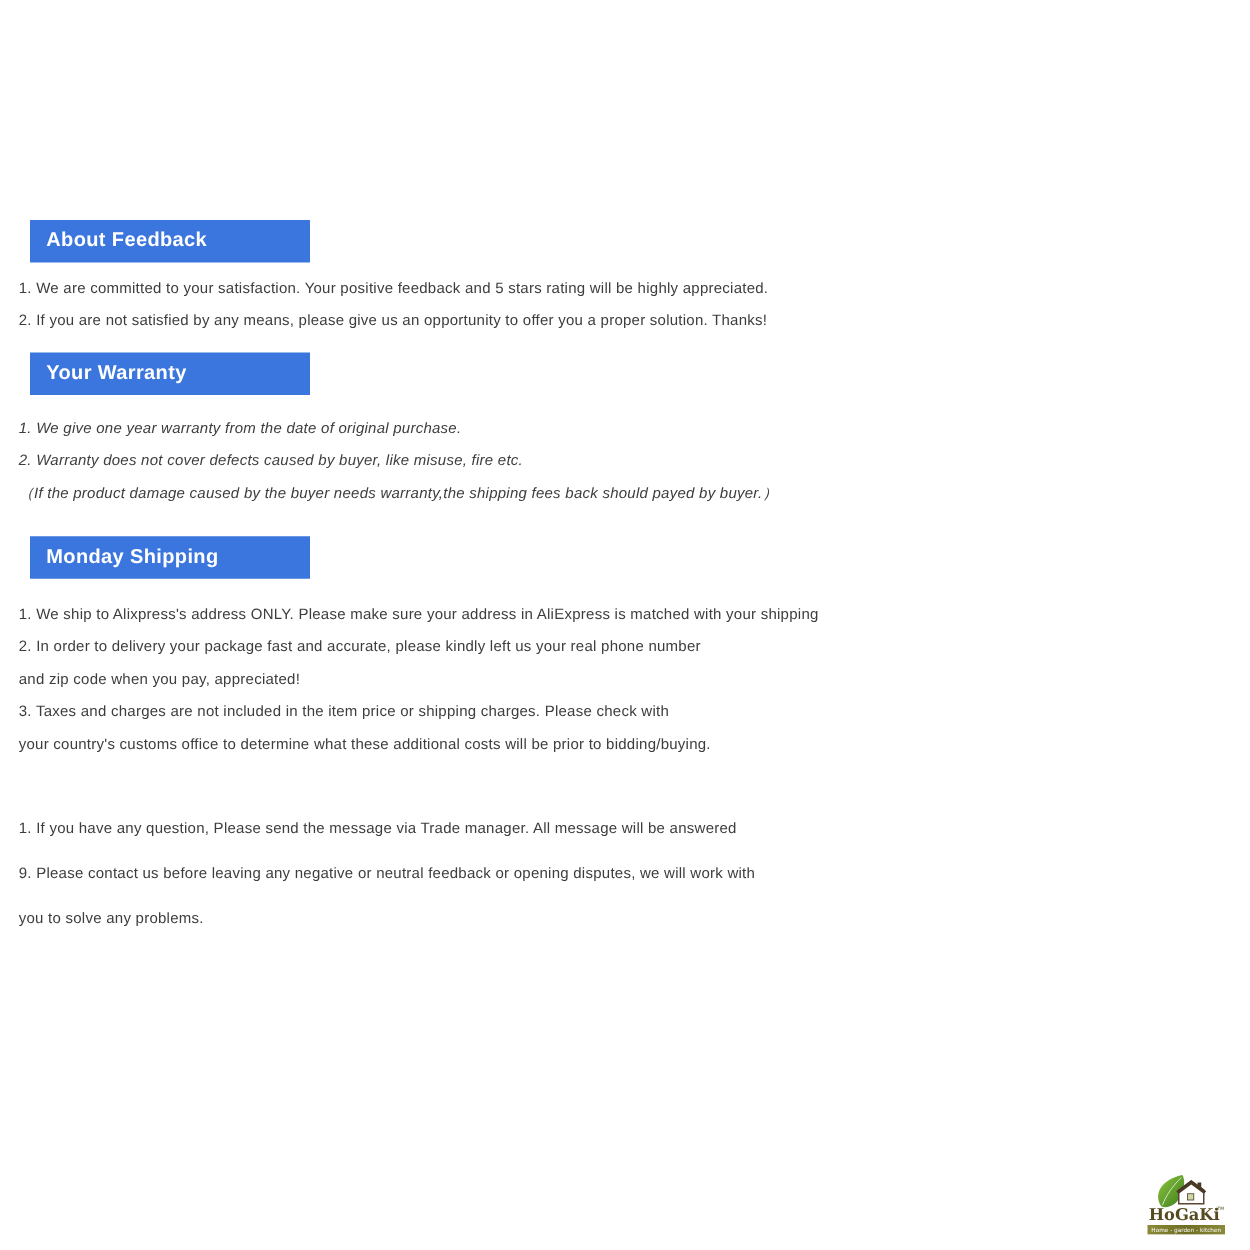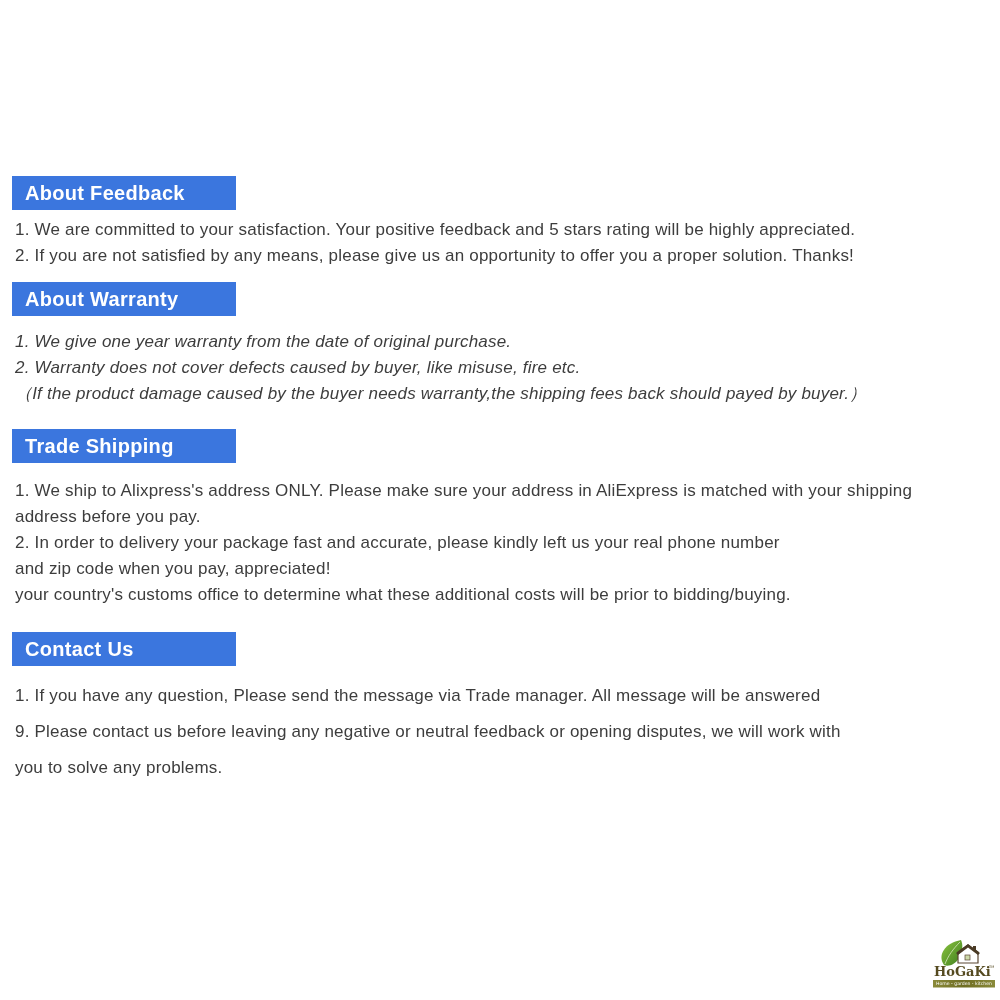--- a/index.html
+++ b/index.html
@@ -12,34 +12,34 @@
   }
   .page {
     position: relative;
     width: 1000px; height: 1000px;
     padding-top: 176px;
   }
   .sec { width: 100%; }
   .bar {
     width: 224px;
     height: 34px;
-    margin-left: 12px;
+    margin-left: 24px;
     background: #3B76DE;
     color: #ffffff;
-    font-size: 20px;
+    font-size: 16px;
     font-weight: bold;
     line-height: 34px;
     padding-left: 13px;
     letter-spacing: 0.3px;
   }
   .content {
     margin-left: 15px;
     margin-right: 6px;
     color: #3d3d3d;
-    font-size: 17px;
+    font-size: 12px;
     letter-spacing: 0.2px;
   }
   .line { white-space: nowrap; }
 
   
   .sec-feedback .content { padding-top: 7px; }
   .sec-feedback .line { line-height: 26px; }
   .sec-feedback { margin-bottom: 13px; }
 
   .sec-warranty .content { padding-top: 13px; font-style: italic; }
@@ -48,21 +48,21 @@
 
   .sec-shipping .content { padding-top: 15px; }
   .sec-shipping .line { line-height: 26px; }
   .sec-shipping { margin-bottom: 24px; }
 
   .sec-contact .content { padding-top: 12px; }
   .sec-contact .line { line-height: 36px; }
 
   .logo {
     position: absolute;
-    right: 3px;
+    right: 18px;
     bottom: 11px;
     width: 66px;
     height: 50px;
   }
 </style>
 </head>
 <body>
 
 <div class="page">
 
@@ -71,46 +71,43 @@
       <span>About Feedback</span>
     </div>
     <div class="content">
       <div class="line">1. We are committed to your satisfaction. Your positive feedback and 5 stars rating will be highly appreciated.</div>
       <div class="line">2. If you are not satisfied by any means, please give us an opportunity to offer you a proper solution. Thanks!</div>
     </div>
   </section>
 
   <section class="sec sec-warranty">
     <div class="bar">
-      <span>About Warranty</span>
+      <span>Your Warranty</span>
     </div>
     <div class="content">
       <div class="line">1. We give one year warranty from the date of original purchase.</div>
       <div class="line">2. Warranty does not cover defects caused by buyer, like misuse, fire etc.</div>
       <div class="line">（If the product damage caused by the buyer needs warranty,the shipping fees back should payed by buyer.）</div>
     </div>
   </section>
 
   <section class="sec sec-shipping">
     <div class="bar">
-      <span>Trade Shipping</span>
+      <span>Monday Shipping</span>
     </div>
     <div class="content">
       <div class="line">1. We ship to Alixpress's address ONLY. Please make sure your address in AliExpress  is matched with your shipping</div>
-      <div class="line">address before you pay.</div>
       <div class="line">2. In order to delivery your package fast and accurate, please kindly left us your real phone number</div>
       <div class="line">and zip code when you pay, appreciated!</div>
+      <div class="line">3. Taxes and charges are not included in the item price or shipping charges. Please check with</div>
       <div class="line">your country's customs office to determine what these additional costs will be prior to bidding/buying.</div>
     </div>
   </section>
 
   <section class="sec sec-contact">
-    <div class="bar">
-      <span>Contact Us</span>
-    </div>
     <div class="content">
       <div class="line">1. If you have any question, Please send the message via Trade manager.  All message will be answered</div>
       <div class="line">9. Please contact us before leaving any negative or neutral feedback or opening disputes, we will work with</div>
       <div class="line">you to solve any problems.</div>
     </div>
   </section>
 
   <div class="logo">
     <svg width="66" height="50" viewBox="0 0 66 50">
       <defs>

